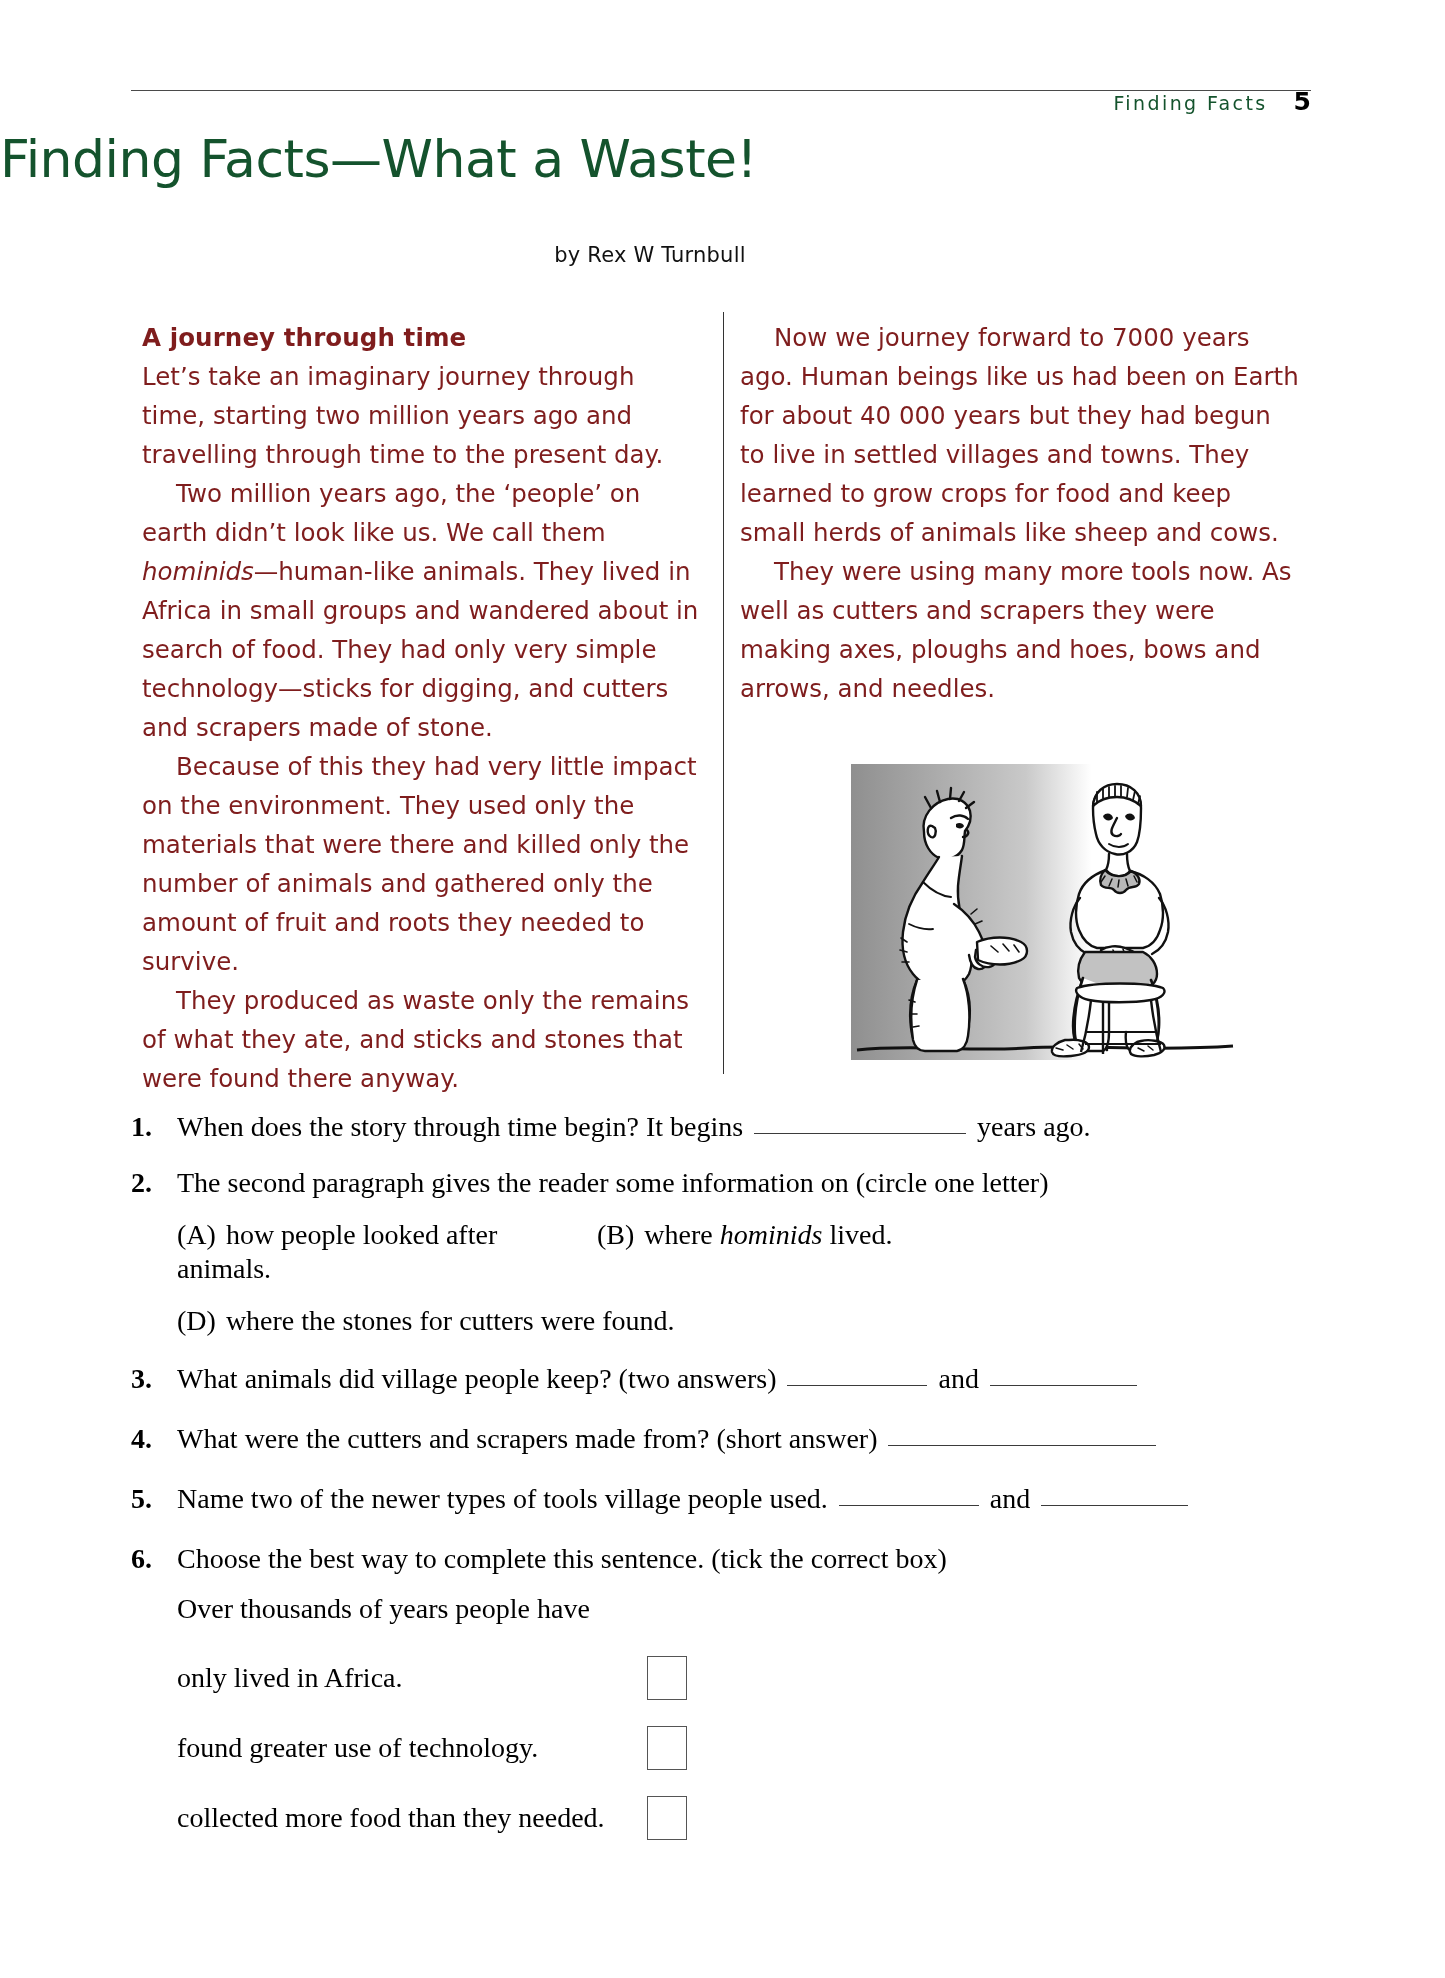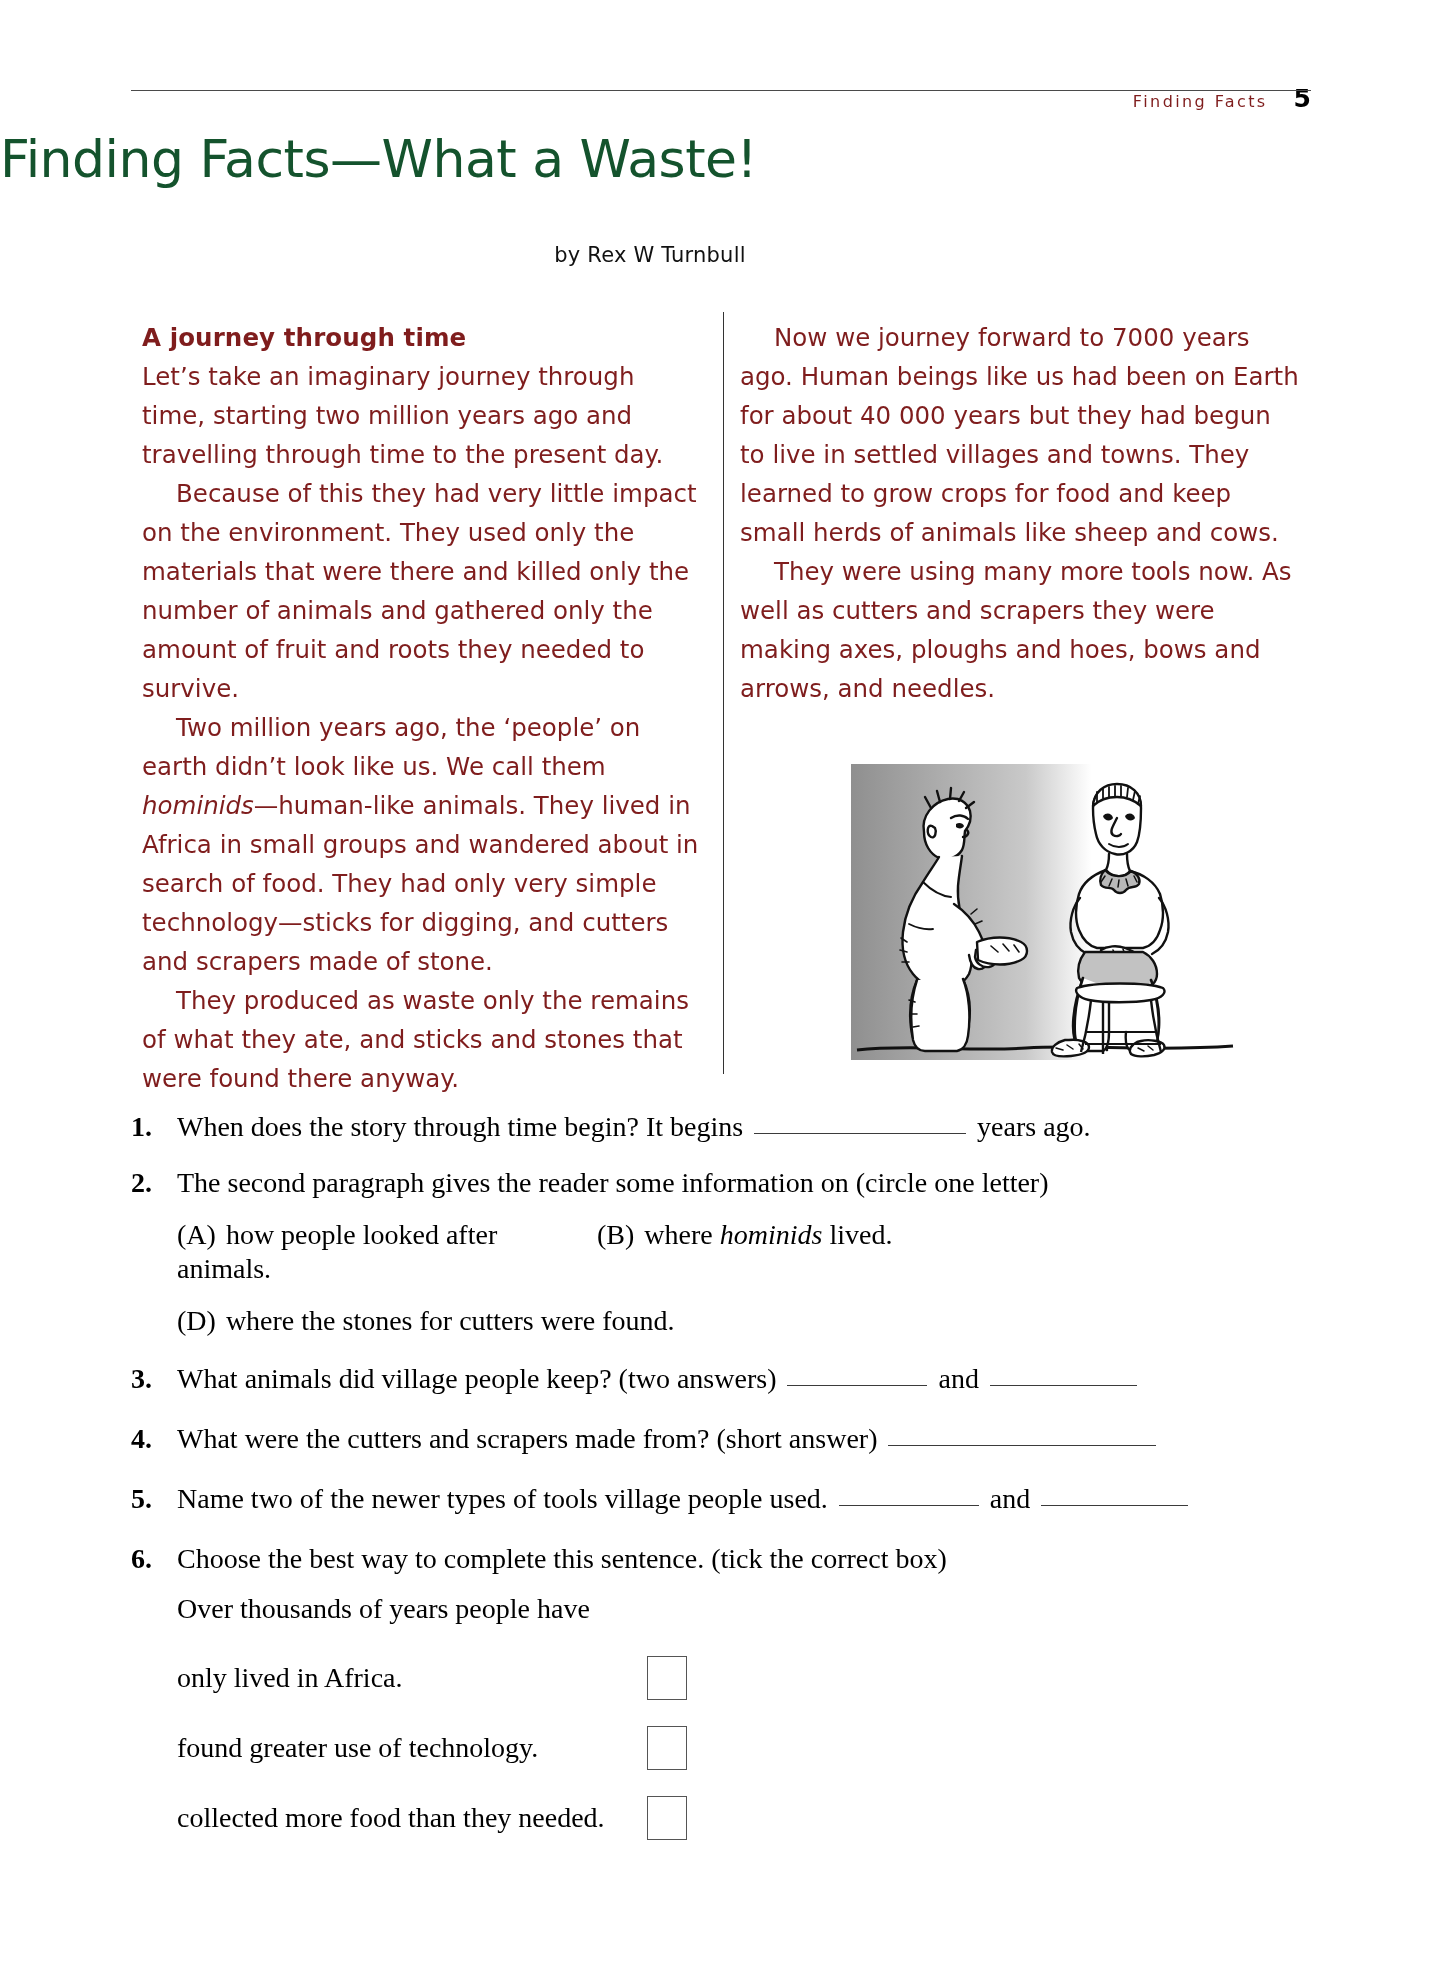--- a/index.html
+++ b/index.html
@@ -27,23 +27,23 @@
     left: 131px;
     top: 52px;
     width: 1180px;
     display: flex;
     align-items: baseline;
     justify-content: flex-end;
     gap: 26px;
   }
   .header-title {
     font-family: "DejaVu Sans", "Liberation Sans", sans-serif;
-    font-size: 16px;
+    font-size: 19px;
     letter-spacing: 2.4px;
-    color: #7f1d1d;
+    color: #14532d;
     margin-top: 40px;
   }
   .header-page {
     font-family: "DejaVu Sans", "Liberation Sans", sans-serif;
     font-size: 25px;
     font-weight: bold;
     color: #000000;
   }
   .header-rule {
     position: absolute;
@@ -210,22 +210,22 @@
   <div class="header-rule"></div>
 
   <div class="article-title">Finding Facts—What a Waste!</div>
   <div class="byline">by Rex W Turnbull</div>
 
   <div class="col-rule"></div>
 
   <div class="col left">
     <p class="subhead">A journey through time</p>
     <p>Let’s take an imaginary journey through time, starting two million years ago and travelling through time to the present day.</p>
+    <p class="indent"><span>Two million years ago, the ‘people’ on earth didn’t look like us. We call them </span><em>hominids</em><span>—human-like animals. They lived in Africa in small groups and wandered about in search of food. They had only very simple technology—sticks for digging, and cutters and scrapers made of stone.</span></p>
     <p class="indent">Because of this they had very little impact on the environment. They used only the materials that were there and killed only the number of animals and gathered only the amount of fruit and roots they needed to survive.</p>
-    <p class="indent"><span>Two million years ago, the ‘people’ on earth didn’t look like us. We call them </span><em>hominids</em><span>—human-like animals. They lived in Africa in small groups and wandered about in search of food. They had only very simple technology—sticks for digging, and cutters and scrapers made of stone.</span></p>
     <p class="indent">They produced as waste only the remains of what they ate, and sticks and stones that were found there anyway.</p>
   </div>
 
   <div class="col right">
     <p class="indent">Now we journey forward to 7000 years ago. Human beings like us had been on Earth for about 40 000 years but they had begun to live in settled villages and towns. They learned to grow crops for food and keep small herds of animals like sheep and cows.</p>
     <p class="indent">They were using many more tools now. As well as cutters and scrapers they were making axes, ploughs and hoes, bows and arrows, and needles.</p>
   </div>
 
   <div class="illustration">
     <svg width="388" height="296" viewBox="0 0 388 296">

